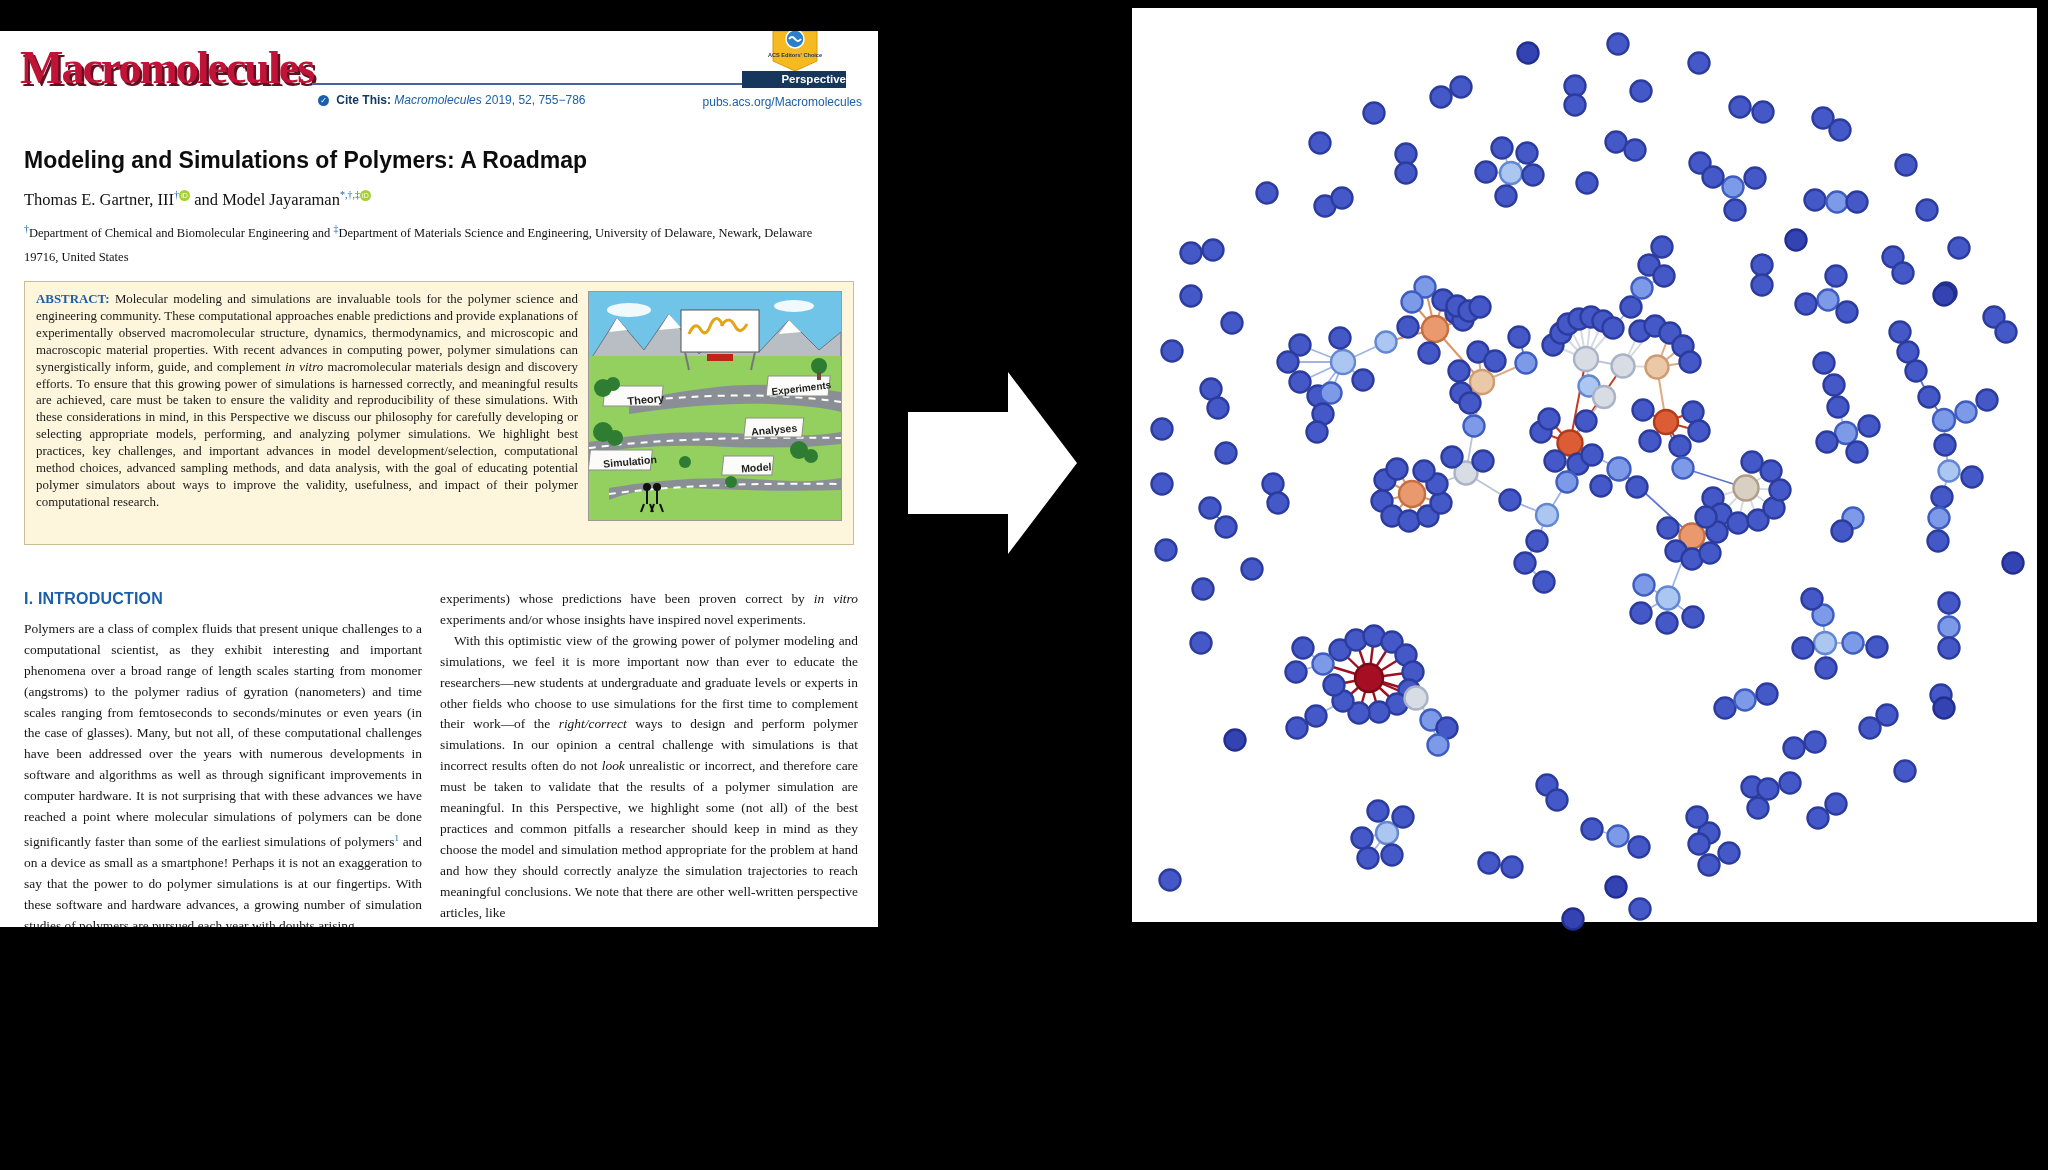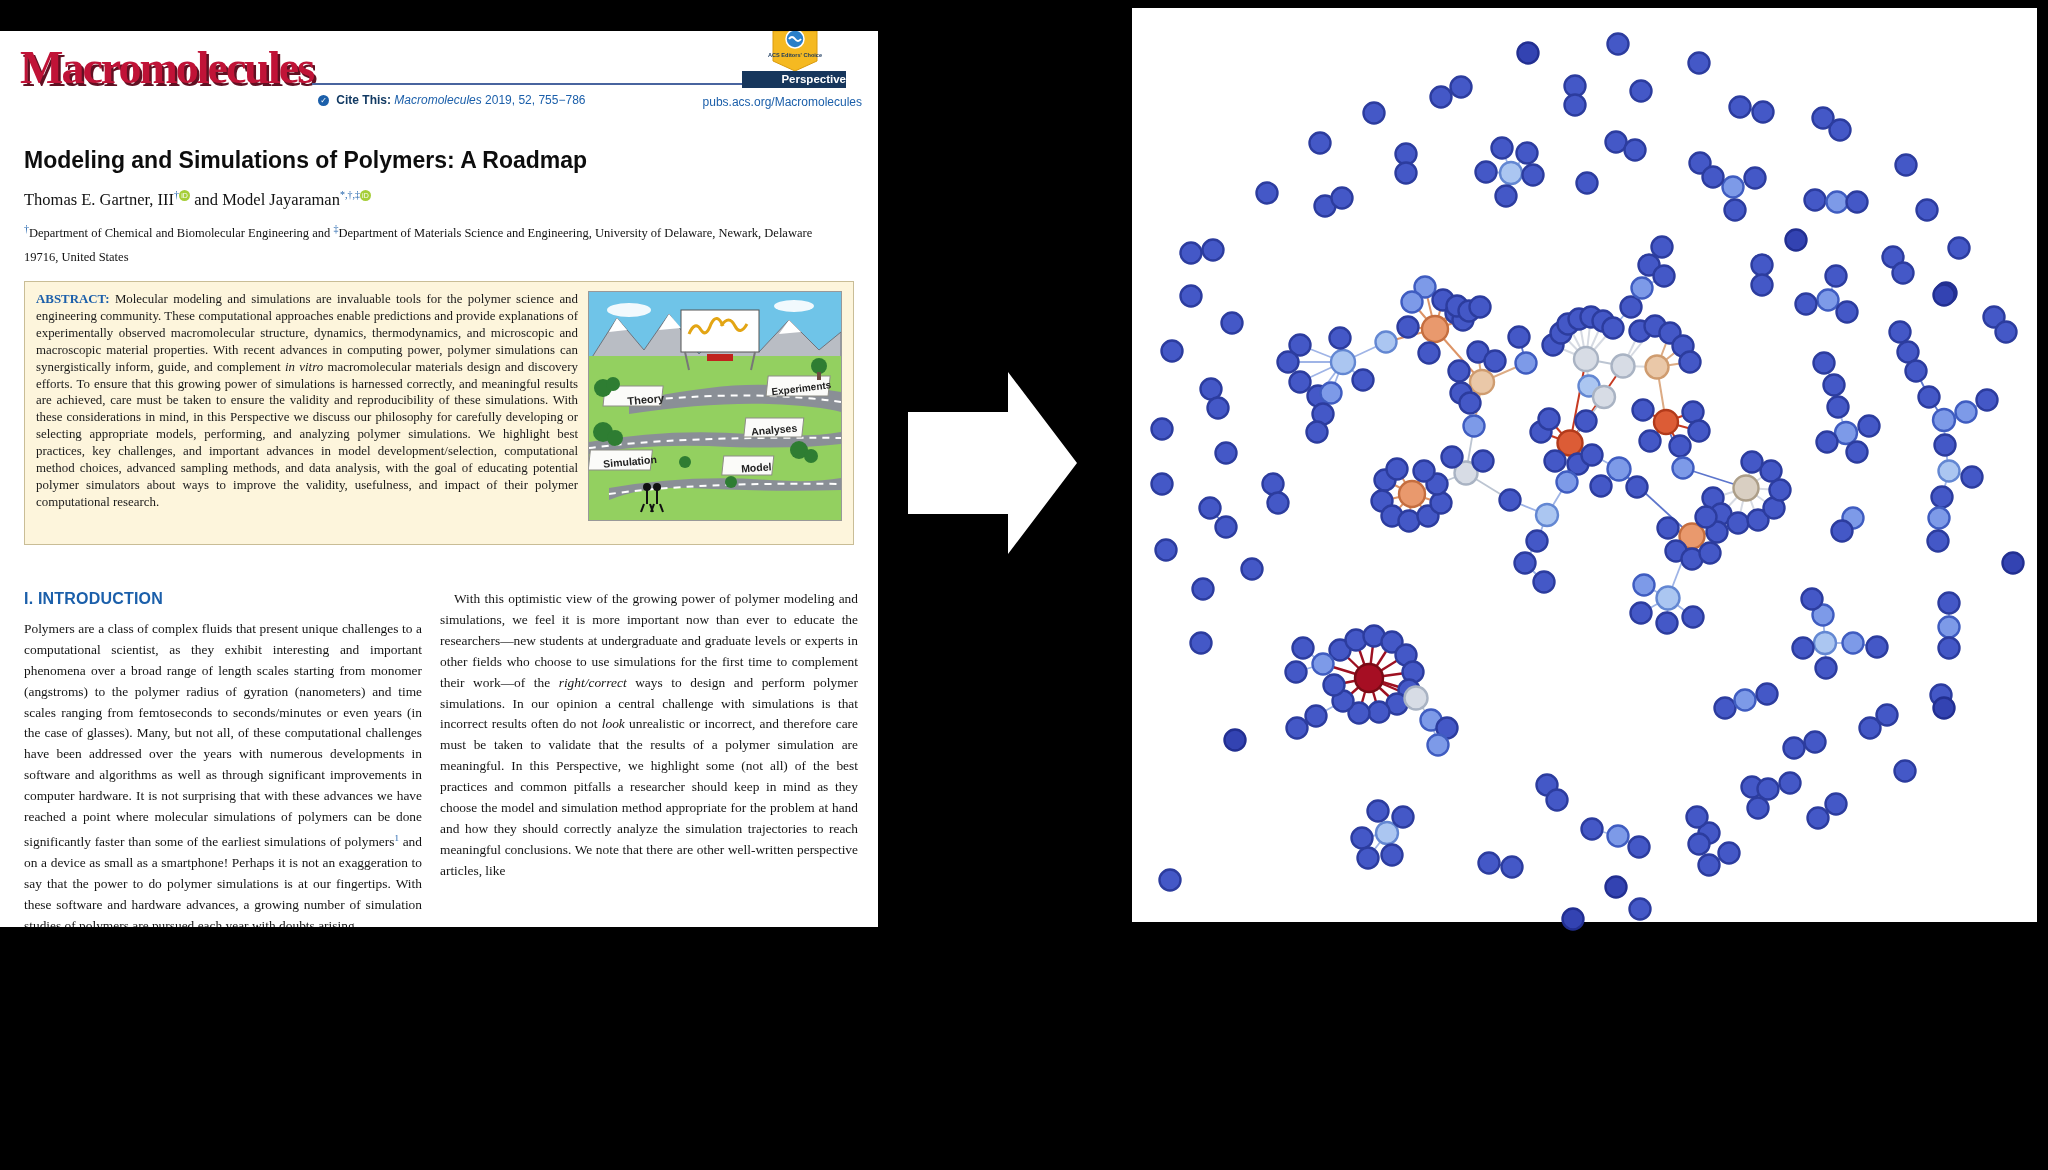--- a/index.html
+++ b/index.html
@@ -142,20 +142,23 @@
     </div>
 
     <div class="col" id="col1">
       <div class="sec-head">I. INTRODUCTION</div>
       <div>
         <span>Polymers are a class of complex fluids that present unique challenges to a computational scientist, as they exhibit interesting and important phenomena over a broad range of length scales starting from monomer (angstroms) to the polymer radius of gyration (nanometers) and time scales ranging from femtoseconds to seconds/minutes or even years (in the case of glasses). Many, but not all, of these computational challenges have been addressed over the years with numerous developments in software and algorithms as well as through significant improvements in computer hardware. It is not surprising that with these advances we have reached a point where molecular simulations of polymers can be done significantly faster than some of the earliest simulations of polymers</span><span class="sup-ref">1</span><span> and on a device as small as a smartphone! Perhaps it is not an exaggeration to say that the power to do polymer simulations is at our fingertips. With these software and hardware advances, a growing number of simulation studies of polymers are pursued each year with doubts arising</span>
       </div>
     </div>
 
     <div class="col" id="col2">
+      <div>
+        <span>experiments) whose predictions have been proven correct by </span><span class="it">in vitro</span><span> experiments and/or whose insights have inspired novel experiments.</span>
+      </div>
       <div class="par-indent">
         <span>With this optimistic view of the growing power of polymer modeling and simulations, we feel it is more important now than ever to educate the researchers—new students at undergraduate and graduate levels or experts in other fields who choose to use simulations for the first time to complement their work—of the </span><span class="it">right/correct</span><span> ways to design and perform polymer simulations. In our opinion a central challenge with simulations is that incorrect results often do not </span><span class="it">look</span><span> unrealistic or incorrect, and therefore care must be taken to validate that the results of a polymer simulation are meaningful. In this Perspective, we highlight some (not all) of the best practices and common pitfalls a researcher should keep in mind as they choose the model and simulation method appropriate for the problem at hand and how they should correctly analyze the simulation trajectories to reach meaningful conclusions. We note that there are other well-written perspective articles, like</span>
       </div>
     </div>
   </div>
 
   <svg id="overlay" viewBox="0 0 2048 1170">
     <polygon id="big-arrow" fill="#ffffff" points="908,412 1008,412 1008,372 1077,463 1008,554 1008,514 908,514"></polygon>
     <rect id="net-panel" x="1132" y="8" width="905" height="914" fill="#ffffff"></rect>
     <g id="net-edges">

